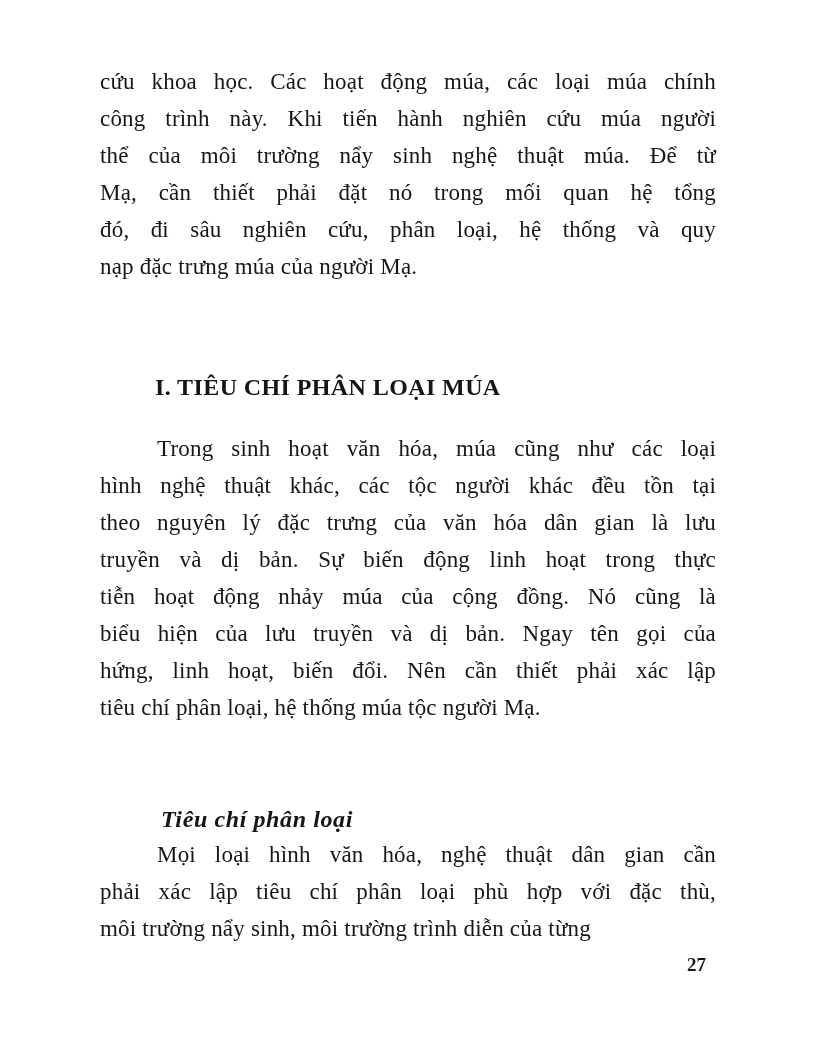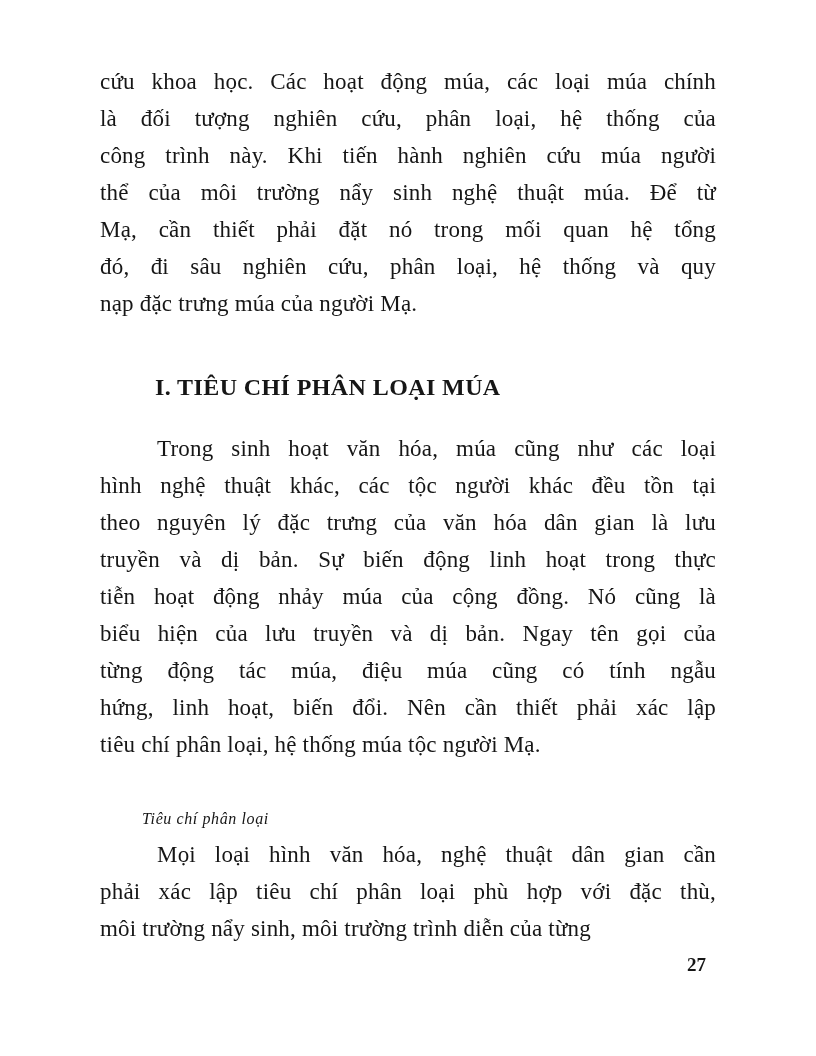--- a/index.html
+++ b/index.html
@@ -39,58 +39,56 @@
   .section-heading {
     position: absolute;
     left: 155px;
     font-size: 24px;
     font-weight: bold;
     letter-spacing: 0.4px;
     line-height: 30px;
   }
   .subsection-heading {
     position: absolute;
-    left: 142px;
-    font-size: 16px;
-    font-weight: normal;
+    left: 161px;
+    font-size: 24px;
+    font-weight: bold;
     font-style: italic;
     letter-spacing: 0.6px;
     line-height: 30px;
   }
   .page-number {
     position: absolute;
     font-size: 19px;
     font-weight: bold;
   }
 </style>
 </head>
 <body>
 
 <div class="page">
 
   <div class="textblock" style="top: 63px;">
     <div class="line">cứu khoa học. Các hoạt động múa, các loại múa chính</div>
-    <div class="line">là đối tượng nghiên cứu, phân loại, hệ thống của</div>
     <div class="line">công trình này. Khi tiến hành nghiên cứu múa người</div>
     <div class="line">thể của môi trường nẩy sinh nghệ thuật múa. Để từ</div>
     <div class="line">Mạ, cần thiết phải đặt nó trong mối quan hệ tổng</div>
     <div class="line">đó, đi sâu nghiên cứu, phân loại, hệ thống và quy</div>
     <div class="line last">nạp đặc trưng múa của người Mạ.</div>
   </div>
 
   <div class="section-heading" style="top: 372px; text-align: right;">I. TIÊU CHÍ PHÂN LOẠI MÚA</div>
 
   <div class="textblock" style="top: 430px;">
     <div class="line indent">Trong sinh hoạt văn hóa, múa cũng như các loại</div>
     <div class="line">hình nghệ thuật khác, các tộc người khác đều tồn tại</div>
     <div class="line">theo nguyên lý đặc trưng của văn hóa dân gian là lưu</div>
     <div class="line">truyền và dị bản. Sự biến động linh hoạt trong thực</div>
     <div class="line">tiễn hoạt động nhảy múa của cộng đồng. Nó cũng là</div>
     <div class="line">biểu hiện của lưu truyền và dị bản. Ngay tên gọi của</div>
-    <div class="line">từng động tác múa, điệu múa cũng có tính ngẫu</div>
     <div class="line">hứng, linh hoạt, biến đổi. Nên cần thiết phải xác lập</div>
     <div class="line last">tiêu chí phân loại, hệ thống múa tộc người Mạ.</div>
   </div>
 
   <div class="subsection-heading" style="top: 804px;">Tiêu chí phân loại</div>
 
   <div class="textblock" style="top: 836px;">
     <div class="line indent">Mọi loại hình văn hóa, nghệ thuật dân gian cần</div>
     <div class="line">phải xác lập tiêu chí phân loại phù hợp với đặc thù,</div>
     <div class="line last">môi trường nẩy sinh, môi trường trình diễn của từng</div>

